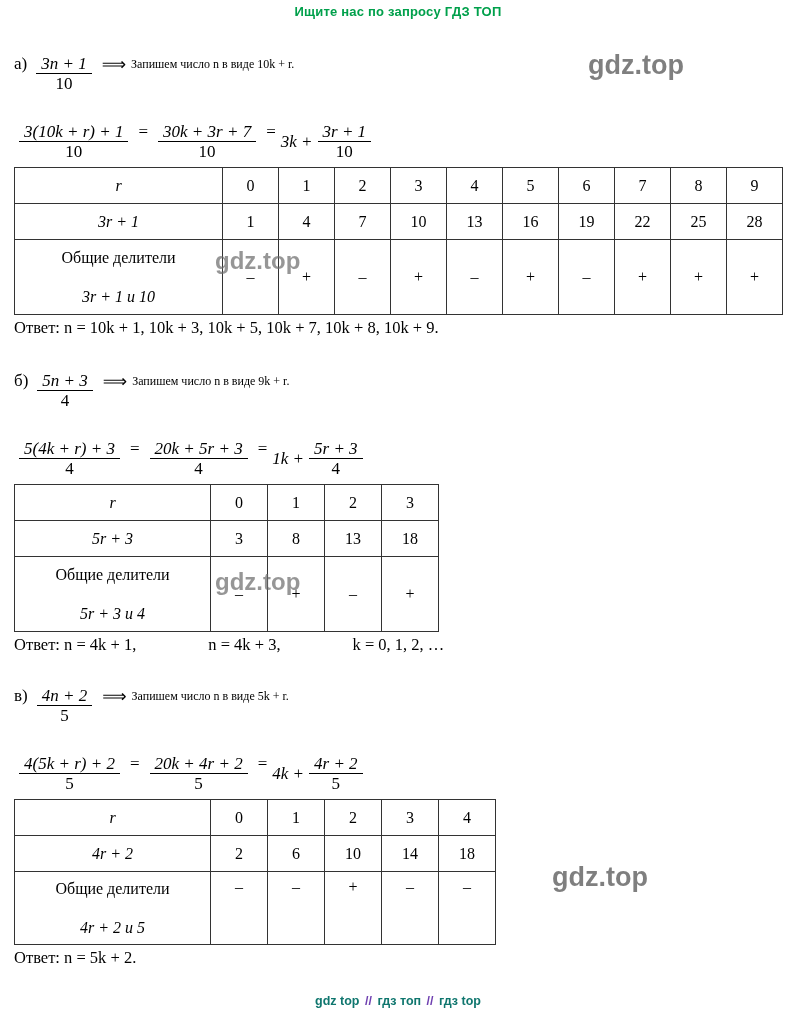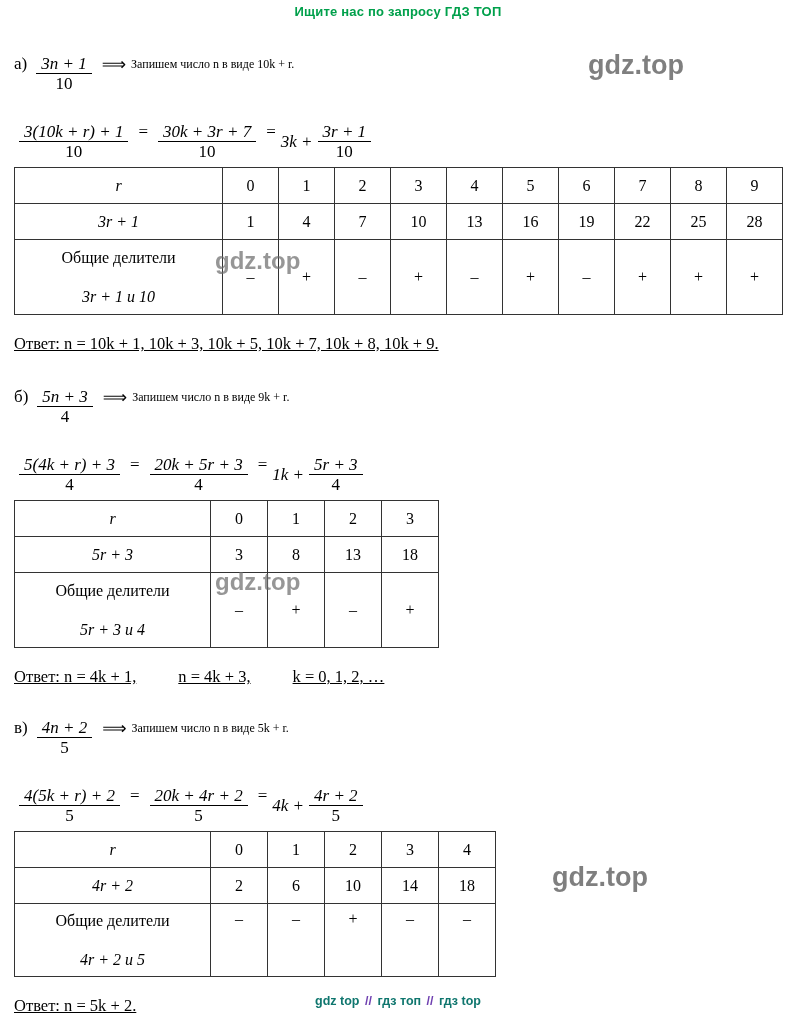--- a/index.html
+++ b/index.html
@@ -108,22 +108,21 @@
   }
   td.label-cell {
     text-align: center;
     padding: 2px 6px;
   }
   .two-line {
     line-height: 1.25;
   }
   .answer {
     font-size: 16.5px;
-    margin: 19px 0 2px 0;
-    text-decoration: underline;
+    margin: 3px 0 2px 0;
   }
   .sect { margin-top: 8px; }
 </style>
 </head>
 <body>
 
 <div class="page">
 
   <div class="top-banner">Ищите нас по запросу ГДЗ ТОП</div>
 
@@ -272,21 +271,21 @@
             <div class="ital">5r + 3 и 4</div>
           </td>
           <td>–</td>
           <td>+</td>
           <td>–</td>
           <td>+</td>
         </tr>
       </tbody>
         </table>
 
-      <div class="answer" style="display:flex; gap:42px;">
+      <div class="answer" style="display:flex; gap:72px;">
         <span>Ответ: n = 4k + 1,</span>
         <span>n = 4k + 3,</span>
         <span>k = 0, 1, 2, …</span>
       </div>
     </div>
 
     <div class="sect" style="margin-top:12px;">
       <div class="mathrow">
         <span class="lbl">в)</span>
         <span class="frac">

